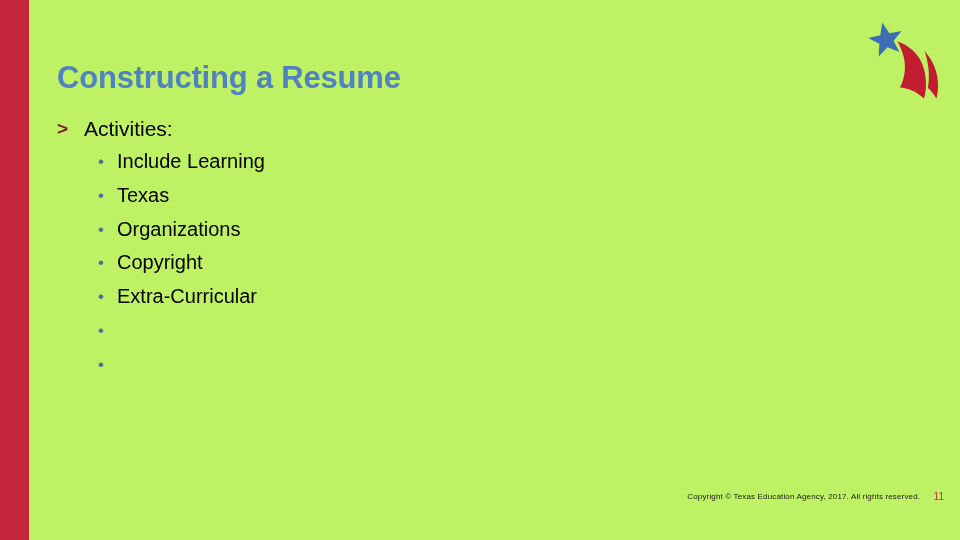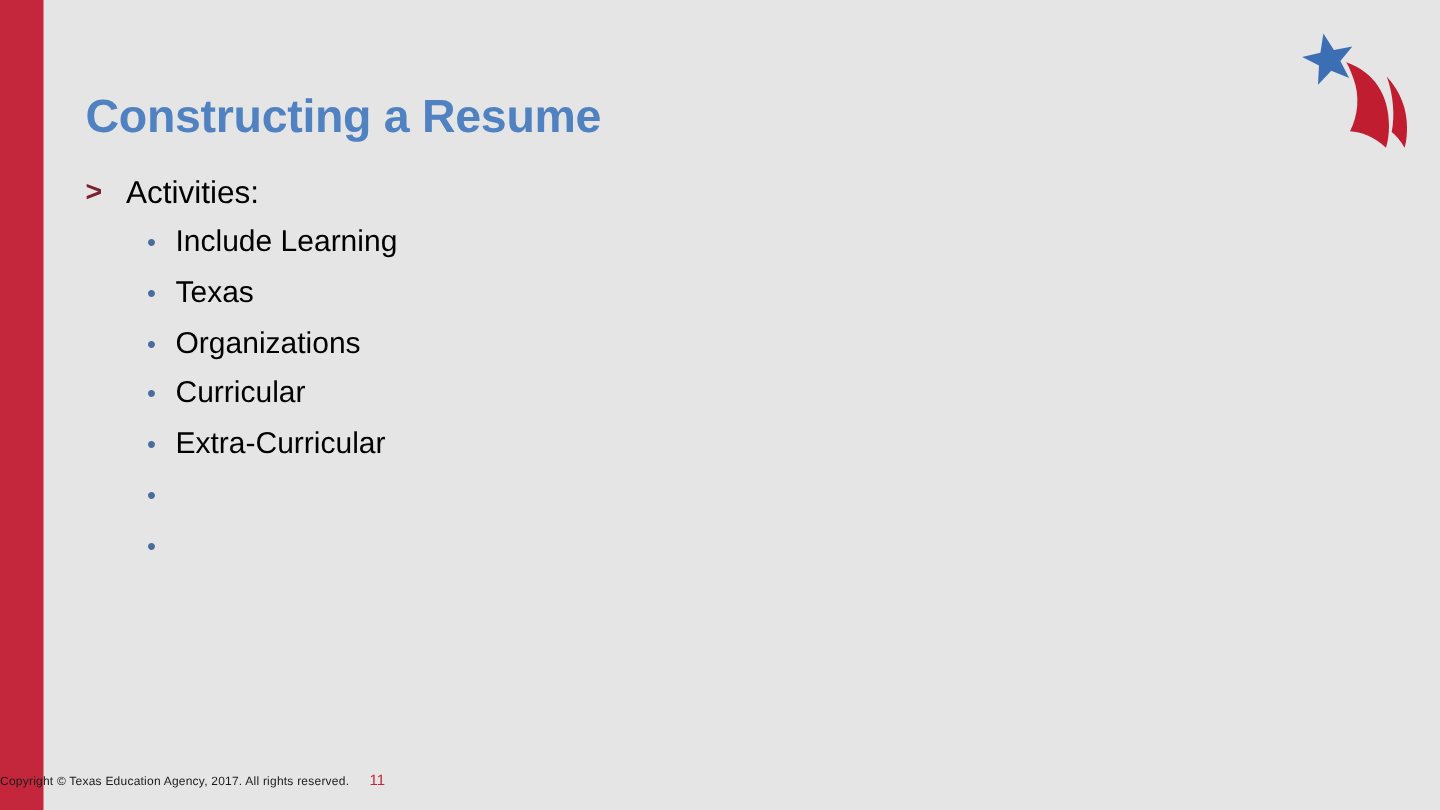--- a/index.html
+++ b/index.html
@@ -9,21 +9,21 @@
     background: #ffffff;
   }
   body {
     font-family: "Liberation Sans", sans-serif;
     -webkit-font-smoothing: antialiased;
   }
   .slide {
     position: relative;
     width: 960px;
     height: 540px;
-    background: #e5e5e5;
+    background: #bef264;
     overflow: hidden;
   }
 
   
   .accent-bar {
     position: absolute;
     left: 0;
     top: 0;
     width: 29px;
     height: 540px;
@@ -109,23 +109,24 @@
     line-height: 33.8px;
     color: #4a6d9e;
     font-size: 17px;
     text-align: center;
   }
 
   
   .footer {
     position: absolute;
     left: 0;
-    top: 512px;
+    top: 487px;
     width: 960px;
     height: 14px;
+    text-align: right;
   }
   .footer-copyright {
     display: inline-block;
     font-size: 8px;
     color: #1a1a1a;
     letter-spacing: 0.15px;
     vertical-align: middle;
   }
   .footer-pagenum {
     display: inline-block;
@@ -175,21 +176,21 @@
       <li class="l2-item">
         <span class="l2-marker">•</span>
         <span>Texas</span>
       </li>
       <li class="l2-item">
         <span class="l2-marker">•</span>
         <span>Organizations</span>
       </li>
       <li class="l2-item">
         <span class="l2-marker">•</span>
-        <span>Curricular</span>
+        <span>Copyright</span>
       </li>
       <li class="l2-item">
         <span class="l2-marker">•</span>
         <span>Extra-Curricular</span>
       </li>
       <li class="l2-item">
         <span class="l2-marker">•</span>
       </li>
       <li class="l2-item">
         <span class="l2-marker">•</span>

